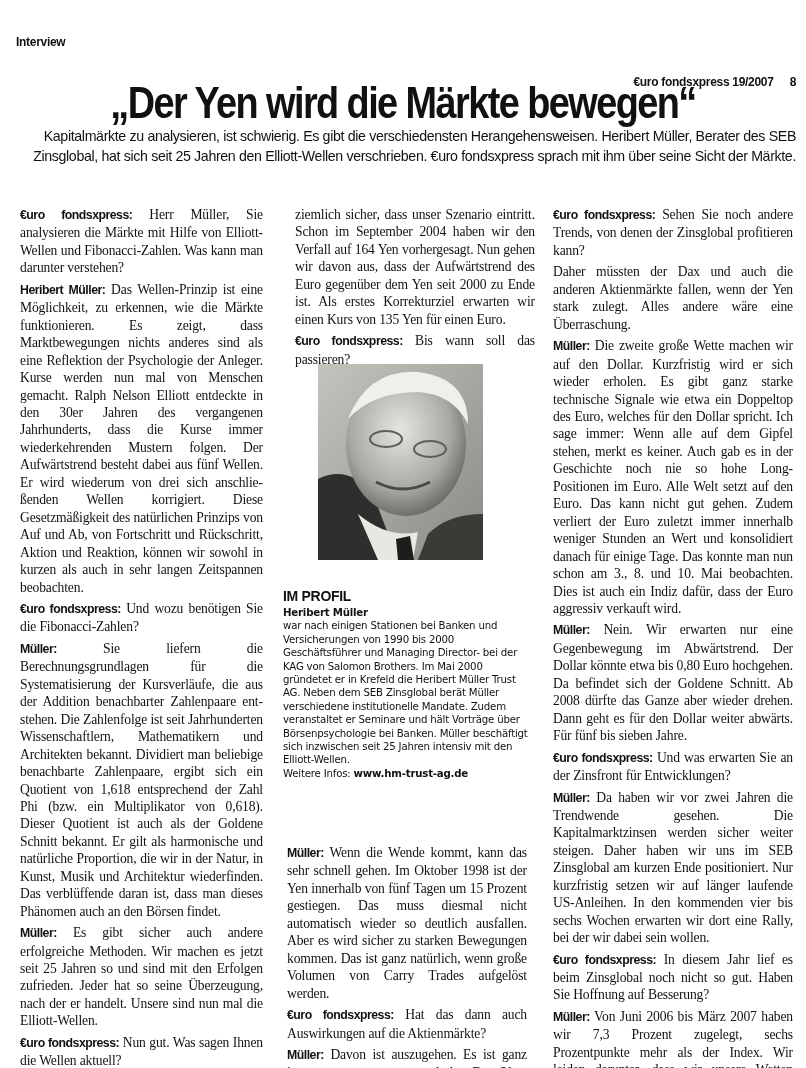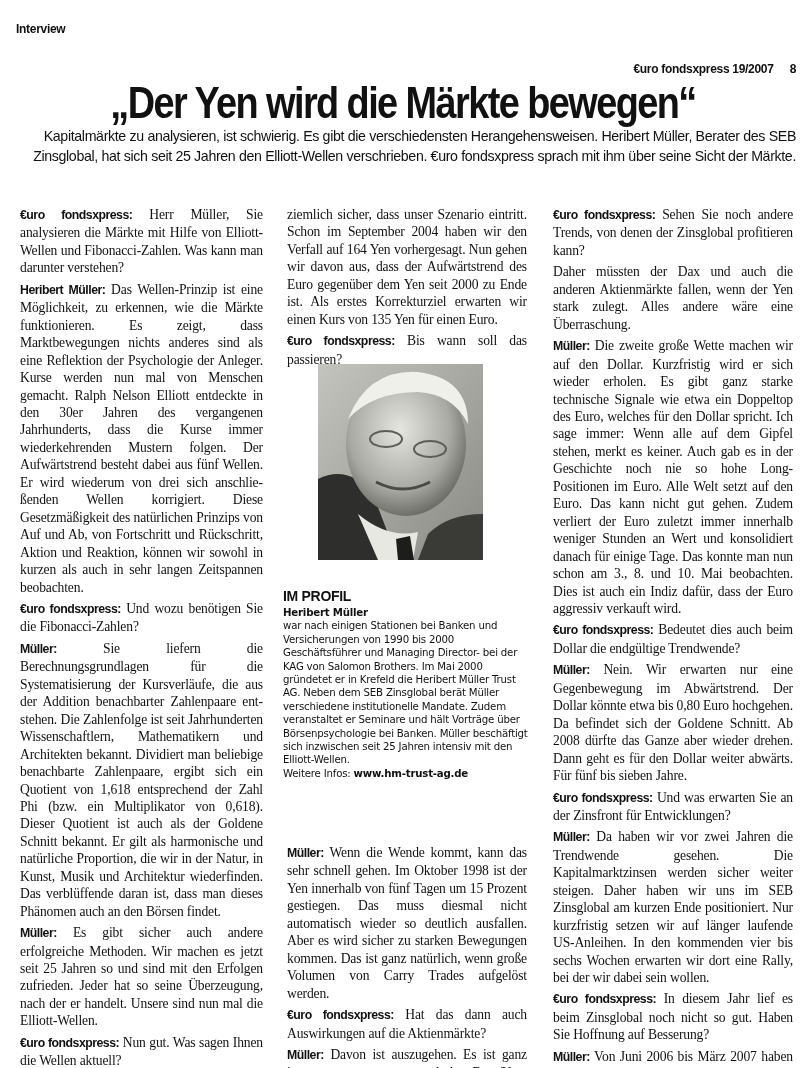--- a/index.html
+++ b/index.html
@@ -1,31 +1,31 @@
 <!DOCTYPE html>
 <html><head>
 <meta charset="utf-8">
 <style>
   html, body { margin: 0; padding: 0; background: #ffffff; }
   body { width: 806px; height: 1068px; position: relative; overflow: hidden; color: #111; }
 
-  .running-head { position: absolute; top: 22px; font-family: "Liberation Sans", sans-serif; font-weight: bold; font-size: 12px; letter-spacing: -0.3px; }
+  .running-head { position: absolute; top: 35px; font-family: "Liberation Sans", sans-serif; font-weight: bold; font-size: 12px; letter-spacing: -0.3px; }
   #section-label { left: 16px; }
   #issue-block { right: 10px; display: flex; gap: 16px; margin-top: 40px; }
 
   #headline { position: absolute; top: 78px; left: 0; width: 806px; text-align: center;
     font-family: "Liberation Sans", sans-serif; font-weight: bold; font-size: 44px; letter-spacing: -1.8px;
     transform: scaleX(0.86); transform-origin: center; line-height: 50px; }
   #lead { position: absolute; top: 126px; left: 10px; width: 786px; text-align: right;
     font-family: "Liberation Sans", sans-serif; font-size: 14.2px; line-height: 20px; letter-spacing: -0.35px; }
 
   .col { position: absolute; top: 202px; font-family: "Liberation Serif", serif; font-size: 13.6px;
     line-height: 17.45px; text-align: justify; hyphens: manual; letter-spacing: -0.15px; }
   #col-1 { left: 16px; width: 251px; }
-  #col-2 { left: 283px; width: 248px; }
+  #col-2 { left: 291px; width: 248px; }
   #col-2b { left: 283px; width: 248px; top: 840px; }
   #col-3 { left: 549px; width: 248px; }
   .col p { margin: 4px; }
   .spk { font-family: "Liberation Sans", sans-serif; font-weight: bold; font-size: 12.3px; letter-spacing: -0.5px; }
 
   #portrait { position: absolute; left: 318px; top: 364px; width: 165px; height: 196px; overflow: hidden;
     background: linear-gradient(135deg, #b9b9b4 0%, #d6d6d0 40%, #8d8d88 100%); }
   #portrait svg { width: 100%; height: 100%; display: block; }
 
   #profile { position: absolute; left: 283px; top: 586px; width: 248px; 
@@ -100,19 +100,18 @@
 <div id="col-2b" class="col">
   <p><span class="spk">Müller:</span> <span>Wenn die Wende kommt, kann das sehr schnell gehen. Im Oktober 1998 ist der Yen inner­halb von fünf Tagen um 15 Prozent gestiegen. Das muss diesmal nicht automatisch wieder so deutlich ausfallen. Aber es wird sicher zu starken Bewe­gungen kommen. Das ist ganz natürlich, wenn große Volumen von Carry Trades aufgelöst werden.</span></p>
   <p><span class="spk">€uro fondsxpress:</span> <span>Hat das dann auch Auswir­kungen auf die Aktienmärkte?</span></p>
   <p><span class="spk">Müller:</span> <span>Davon ist auszugehen. Es ist ganz inter­essant, wenn man mal den Euro/Yen-Chart über den Dax legt. In den vergangenen zwei Jahren hatten Sie da eine Korrelation von nahezu eins.</span></p>
 </div>
 
 <div id="col-3" class="col">
   <p><span class="spk">€uro fondsxpress:</span> <span>Sehen Sie noch andere Trends, von denen der Zinsglobal profitieren kann?</span></p>
   <p>Daher müssten der Dax und auch die anderen Aktienmärkte fallen, wenn der Yen stark zulegt. Alles andere wäre eine Überraschung.</p>
   <p><span class="spk">Müller:</span> <span>Die zweite große Wette machen wir auf den Dollar. Kurzfristig wird er sich wieder erholen. Es gibt ganz starke technische Signale wie etwa ein Doppeltop des Euro, welches für den Dollar spricht. Ich sage immer: Wenn alle auf dem Gipfel stehen, merkt es keiner. Auch gab es in der Geschichte noch nie so hohe Long-Positionen im Euro. Alle Welt setzt auf den Euro. Das kann nicht gut gehen. Zudem verliert der Euro zuletzt immer innerhalb weniger Stunden an Wert und konsolidiert danach für einige Tage. Das konnte man nun schon am 3., 8. und 10. Mai beobachten. Dies ist auch ein Indiz dafür, dass der Euro aggressiv verkauft wird.</span></p>
-  <p><span class="spk">€uro fondsxpress:</span> <span>Bedeutet dies auch beim Dollar die endgültige Trendwende?</span></p>
   <p><span class="spk">Müller:</span> <span>Nein. Wir erwarten nur eine Gegenbewe­gung im Abwärtstrend. Der Dollar könnte etwa bis 0,80 Euro hochgehen. Da befindet sich der Goldene Schnitt. Ab 2008 dürfte das Ganze aber wieder drehen. Dann geht es für den Dollar wei­ter abwärts. Für fünf bis sieben Jahre.</span></p>
   <p><span class="spk">€uro fondsxpress:</span> <span>Und was erwarten Sie an der Zinsfront für Entwicklungen?</span></p>
   <p><span class="spk">Müller:</span> <span>Da haben wir vor zwei Jahren die Trend­wende gesehen. Die Kapitalmarktzinsen werden sicher weiter steigen. Daher haben wir uns im SEB Zinsglobal am kurzen Ende positioniert. Nur kurzfristig setzen wir auf länger laufende US-Anleihen. In den kommenden vier bis sechs Wochen erwarten wir dort eine Rally, bei der wir dabei sein wollen.</span></p>
   <p><span class="spk">€uro fondsxpress:</span> <span>In diesem Jahr lief es beim Zins­global noch nicht so gut. Haben Sie Hoffnung auf Besserung?</span></p>
   <p><span class="spk">Müller:</span> <span>Von Juni 2006 bis März 2007 haben wir 7,3 Prozent zugelegt, sechs Prozentpunkte mehr als der Index. Wir leiden darunter, dass wir unsere Wetten etwas früh eingegangen sind. Wir setzen zu fast 30 Prozent auf einen steigenden Dollar und ebenfalls zu je 30 Prozent auf ein Erstarken von Yen und Franken. Wenn unsere Annahmen zutref­fen, wird der Fonds am Jahresende eine Superper­formance haben. Darin liegt ja die Kunst des Fondsmanagements. Und wir handeln immer nach dem Motto: nicht kleckern, sondern klotzen, wenn wir von einem Trend überzeugt sind.</span> </p>
 </div>
 
 </body></html>

